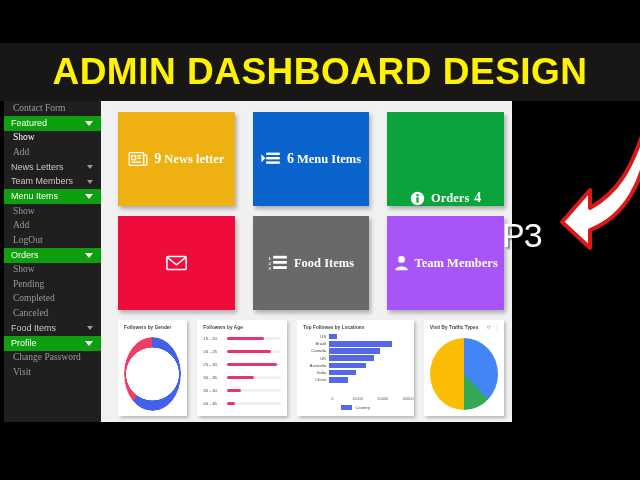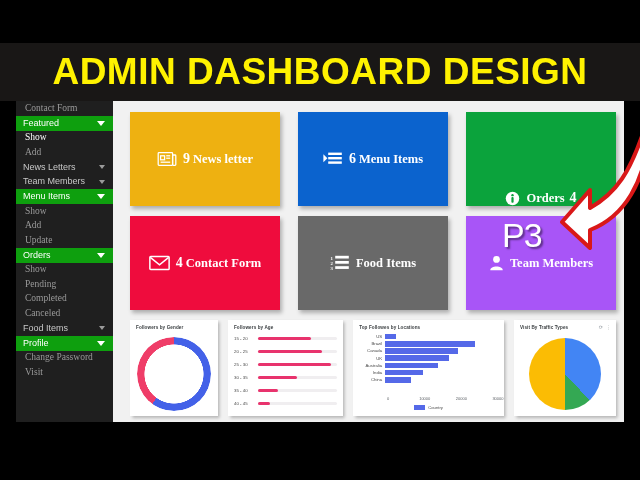--- a/index.html
+++ b/index.html
@@ -21,21 +21,21 @@
     font-family: "Liberation Sans", sans-serif;
     font-weight: bold;
     font-size: 37px;
     letter-spacing: 0.5px;
     color: #FFF200;
     white-space: nowrap;
   }
 
   
   .app {
-    position: absolute; left: 16px; top: 101px; width: 608px; height: 321px;
+    position: absolute; left: 4px; top: 101px; width: 508px; height: 321px;
     background: #bef264; overflow: hidden;
   }
 
   
   .sidebar {
     position: absolute; left: 0; top: 0; width: 97px; height: 321px;
     background: #1f1f1f;
     font-family: "Liberation Serif", serif;
   }
   .nav-item {
@@ -206,21 +206,21 @@
           <span class="lbl">Menu Items</span>
           <span class="caret"></span>
         </div>
         <div class="nav-item sub">
           <span>Show</span>
         </div>
         <div class="nav-item sub">
           <span>Add</span>
         </div>
         <div class="nav-item sub">
-          <span>Update</span>
+          <span>LogOut</span>
         </div>
         <div class="nav-item group">
           <span class="lbl">Orders</span>
           <span class="caret"></span>
         </div>
         <div class="nav-item sub">
           <span>Show</span>
         </div>
         <div class="nav-item sub">
           <span>Pending</span>
@@ -294,21 +294,20 @@
 
       <div class="card-row">
         <div class="stat-card" id="card3" style="background: rgb(239, 12, 61);">
             <div class="stat-inner">
               <span class="stat-icon">
                 <svg width="21" height="16" viewBox="0 0 24 18" fill="none" stroke="#fff" stroke-width="1.7">
                   <rect x="1" y="1.5" width="22" height="15" rx="1"></rect>
                   <polyline points="1.5,2.5 12,11 22.5,2.5"></polyline>
                 </svg>
               </span>
-              <span class="stat-text"><span class="num">4</span><span>Contact Form</span></span>
             </div>
           </div>
         <div class="stat-card" id="card4" style="background: rgb(105, 105, 105);">
             <div class="stat-inner">
               <span class="stat-icon">
                 <svg width="20" height="16" viewBox="0 0 24 20" fill="#fff">
                   <text x="0" y="6" font-size="6" font-family="Liberation Serif, serif" font-weight="bold">1</text>
                   <text x="0" y="12.5" font-size="6" font-family="Liberation Serif, serif" font-weight="bold">2</text>
                   <text x="0" y="19" font-size="6" font-family="Liberation Serif, serif" font-weight="bold">3</text>
                   <rect x="6" y="1" width="17" height="3.4"></rect>

